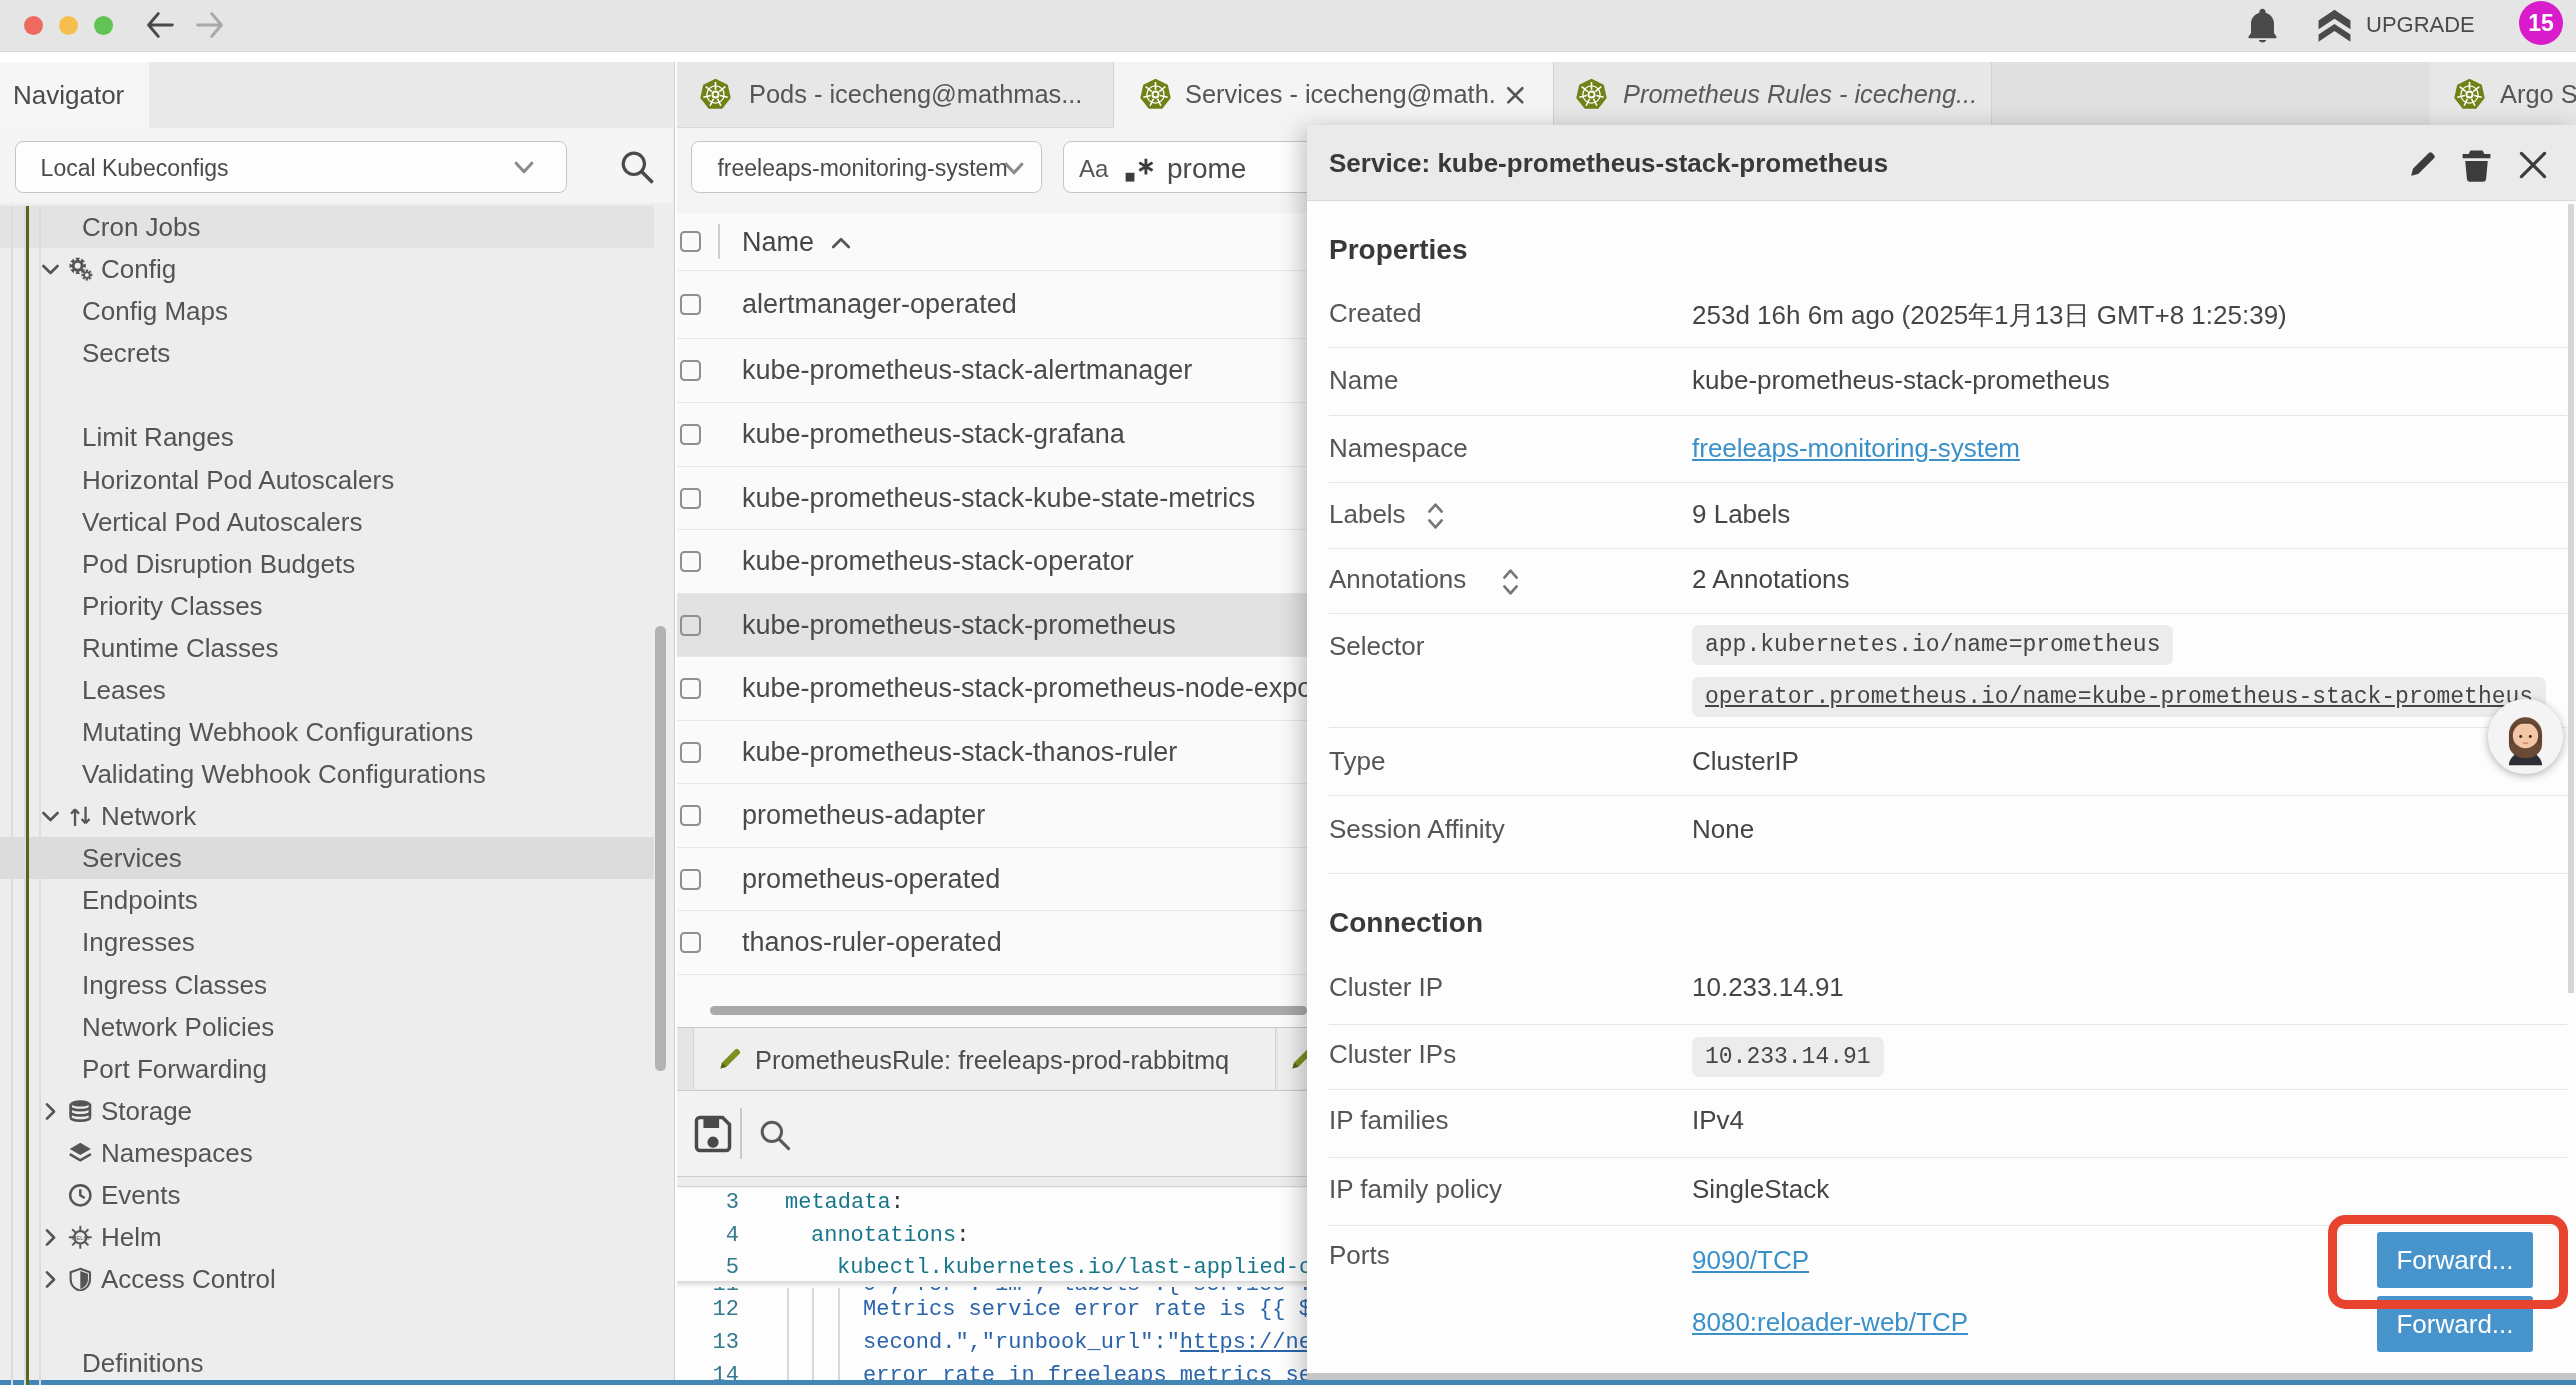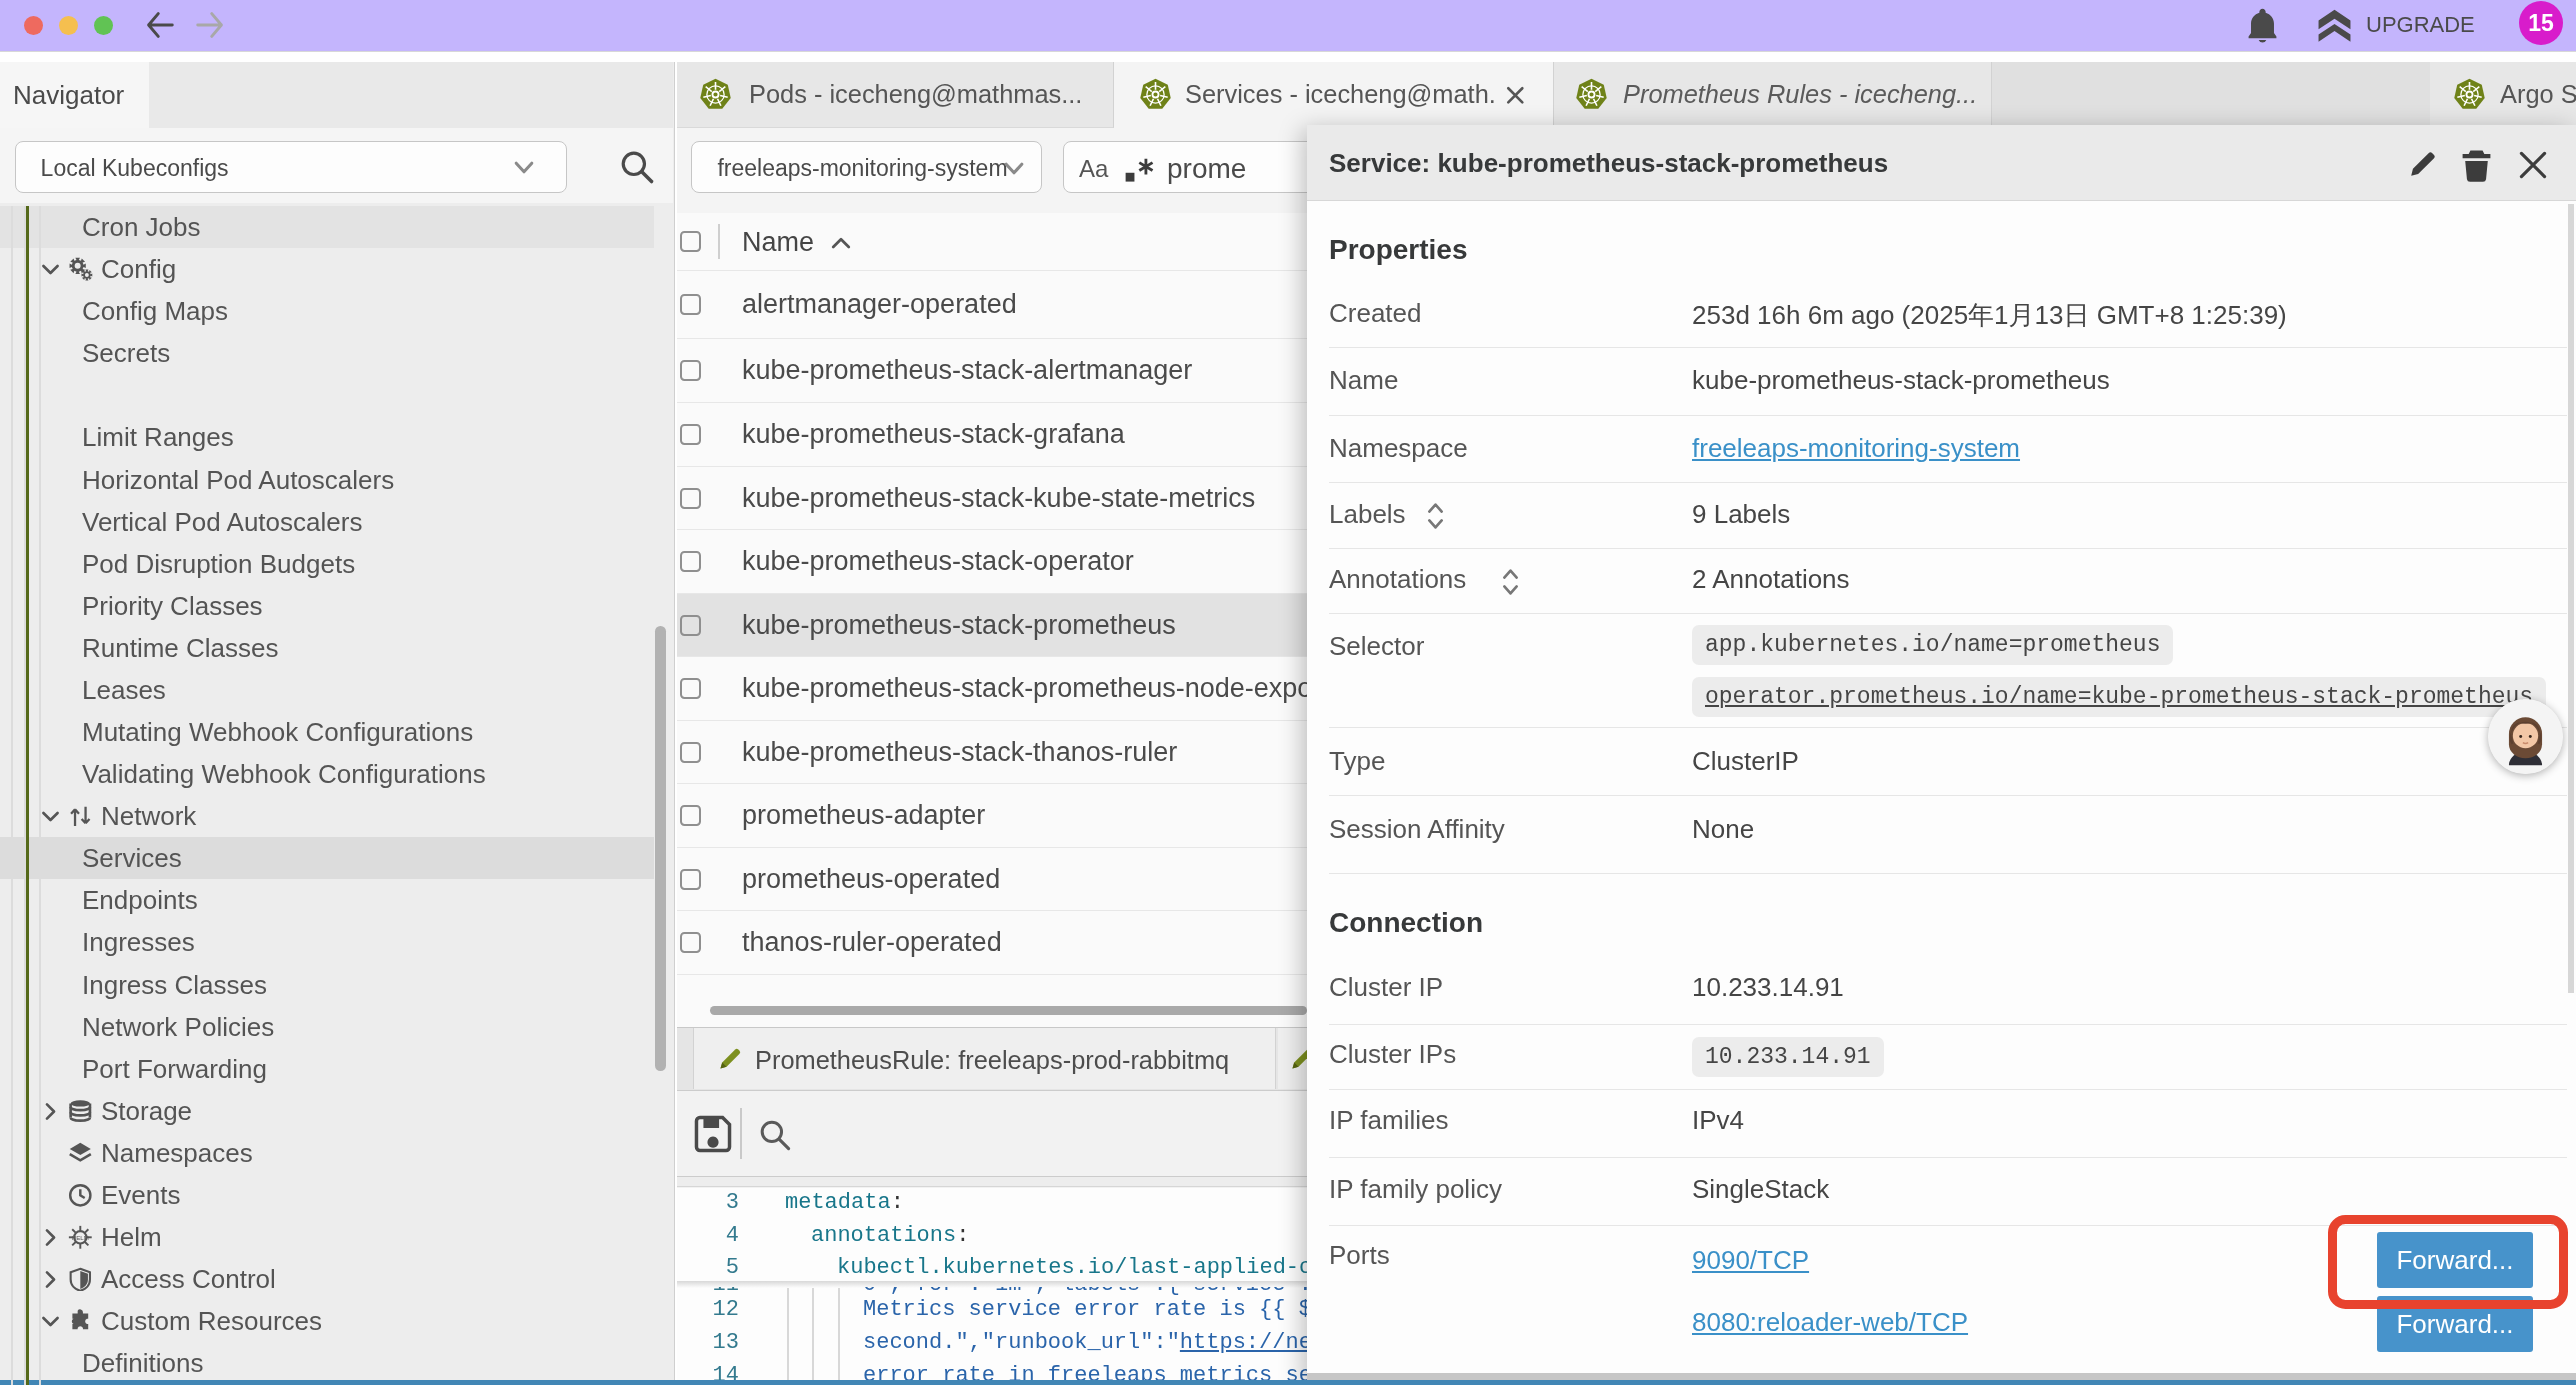--- a/index.html
+++ b/index.html
@@ -1,21 +1,21 @@
 <!DOCTYPE html>
 <html style="font-size:14px"><head>
 <meta charset="utf-8">
 <style>
 * { margin:0; padding:0; box-sizing:border-box; }
 html,body { width:2576px; height:1385px; overflow:hidden; }
 body { font-family:"Liberation Sans", sans-serif; position:relative; background:#fff; color:#4a4a4a; }
 .abs { position:absolute; }
 
 
-#topbar { position:absolute; left:0; top:0; width:2576px; height:52px; background:#c4b5fd; border-bottom:1.8px solid #d8d8d8; }
+#topbar { position:absolute; left:0; top:0; width:2576px; height:52px; background:#e5e5e5; border-bottom:1.8px solid #d8d8d8; }
 .tl { position:absolute; top:16px; width:19px; height:19px; border-radius:50%; }
 
 #sidebar { position:absolute; left:0; top:62px; width:675px; height:1323px; background:#ededed; border-right:1.8px solid #cfcfcf; overflow:hidden; }
 #sbhead { position:absolute; left:0; top:0; width:673px; height:66px; background:#e9e9e9; }
 #navtab { position:absolute; left:0; top:0; width:149px; height:66px; background:#f6f6f6; }
 #navtab span { position:absolute; left:13px; top:18.4px; font-size:26px; color:#4a4a4a; }
 #sbsearchrow { position:absolute; left:0; top:66px; width:673px; height:75px; background:#f5f5f5; }
 #sbselect { position:absolute; left:15px; top:13px; width:552px; height:52px; background:#fdfdfd; border:1.8px solid #c6c6c6; border-radius:8px; }
 #sbselect span { position:absolute; left:24.6px; top:13px; font-size:23px; color:#4a4a4a; }
 #tree { position:absolute; left:0; top:144px; width:673px; height:1179px; background:#ededed; }
@@ -217,29 +217,20 @@
       </div>
   <div class="trow" style="top:1052px;">
         <svg class="chev" viewBox="0 0 26 26">
           <path d="M9 5 L17 13 L9 21" stroke="#555" stroke-width="3" fill="none" stroke-linecap="round" stroke-linejoin="round"></path>
         </svg>
         <svg class="gicon" viewBox="0 0 28 28">
           <path d="M14 2 L25 6 V14 C25 21 20 25.5 14 27 C8 25.5 3 21 3 14 V6 Z" stroke="#555" stroke-width="2.4" fill="none"></path>
           <path d="M14 4.5 L22.7 7.6 V14 C22.7 19.6 19 23.5 14 25 Z" fill="#555"></path>
         </svg>
         <span class="txt2">Access Control</span>
-      </div>
-  <div class="trow" style="top:1094px;">
-        <svg class="chev" viewBox="0 0 26 26">
-          <path d="M5 9 L13 17 L21 9" stroke="#555" stroke-width="3" fill="none" stroke-linecap="round" stroke-linejoin="round"></path>
-        </svg>
-        <svg class="gicon" viewBox="0 0 28 28">
-          <path fill="#555" d="M11 2 a3.2 3.2 0 0 1 6 1.6 V5 h6 v6 h-1.4 a3.2 3.2 0 0 0 0 6 H23 v6 h-6 v-1.4 a3.2 3.2 0 0 0 -6 0 V23 H5 v-6 h1.4 a3.2 3.2 0 0 1 0 -6 H5 V5 h6 Z"></path>
-        </svg>
-        <span class="txt2">Custom Resources</span>
       </div>
   <div class="trow" style="top:1136px;">
         <span class="txt1">Definitions</span>
       </div>
   <div id="sbscroll"></div>
 </div>
   <div id="sbhead">
       <div id="navtab">
         <span>Navigator</span>
       </div>

